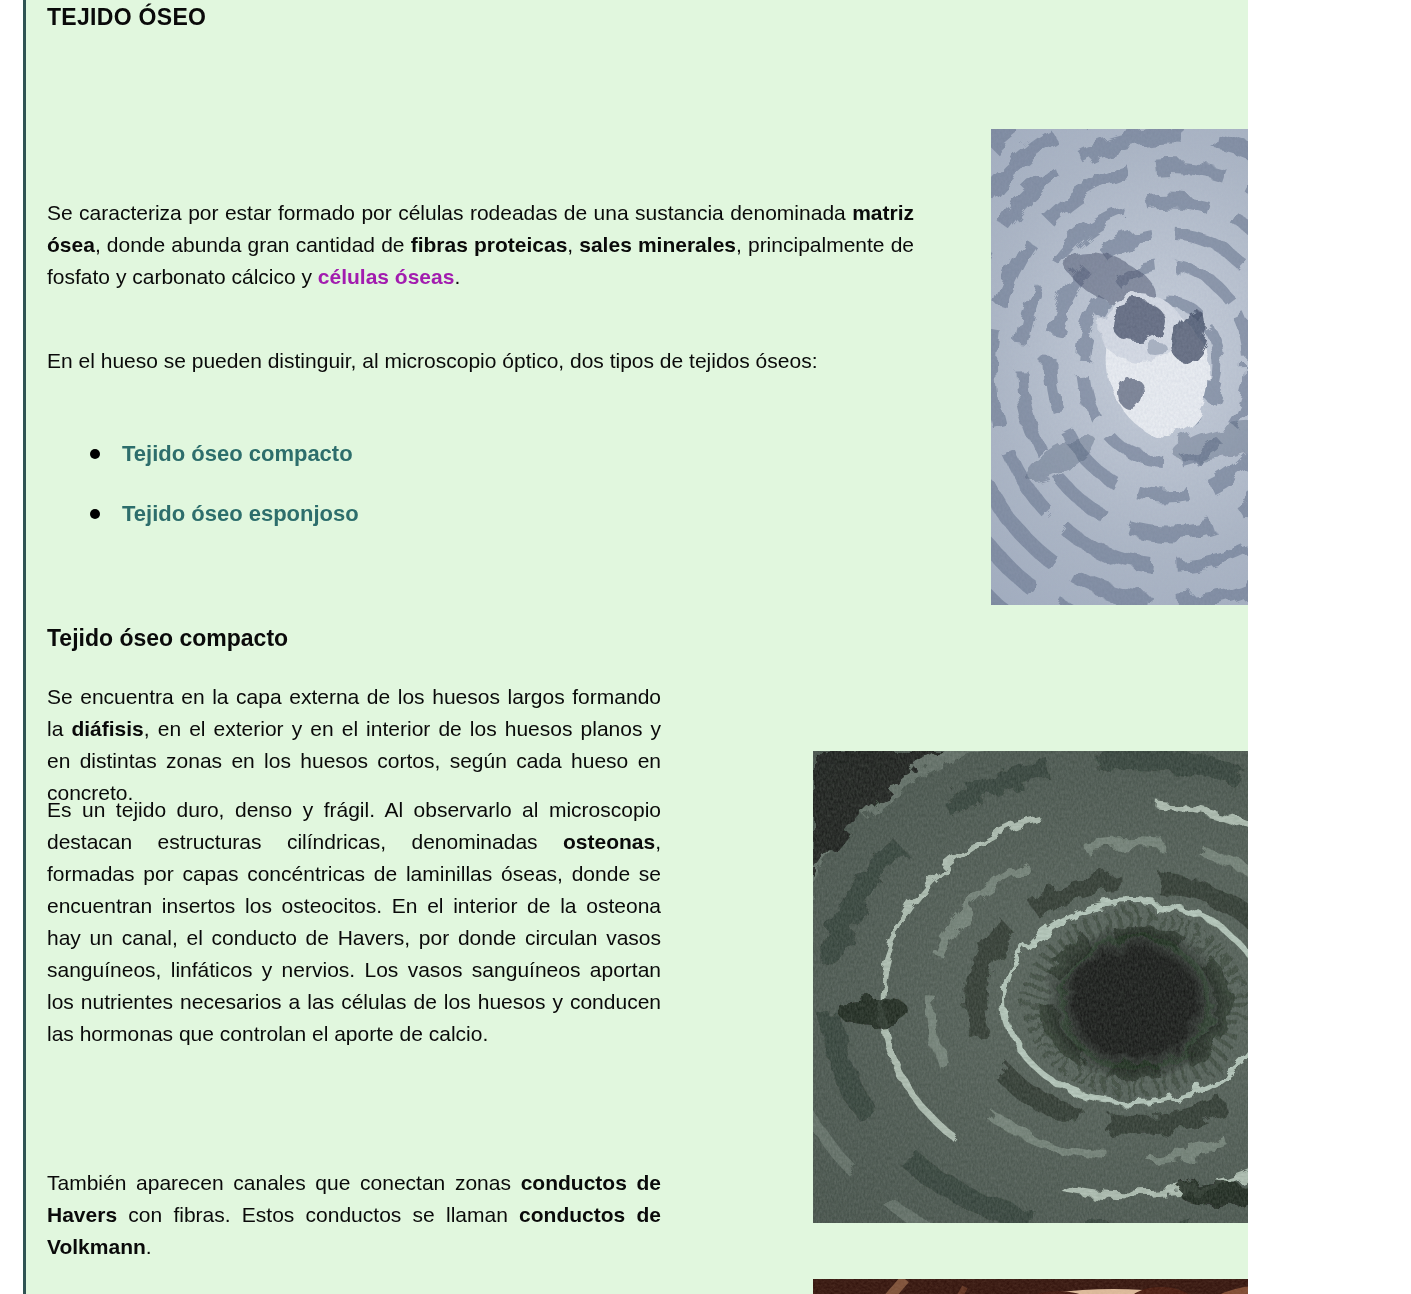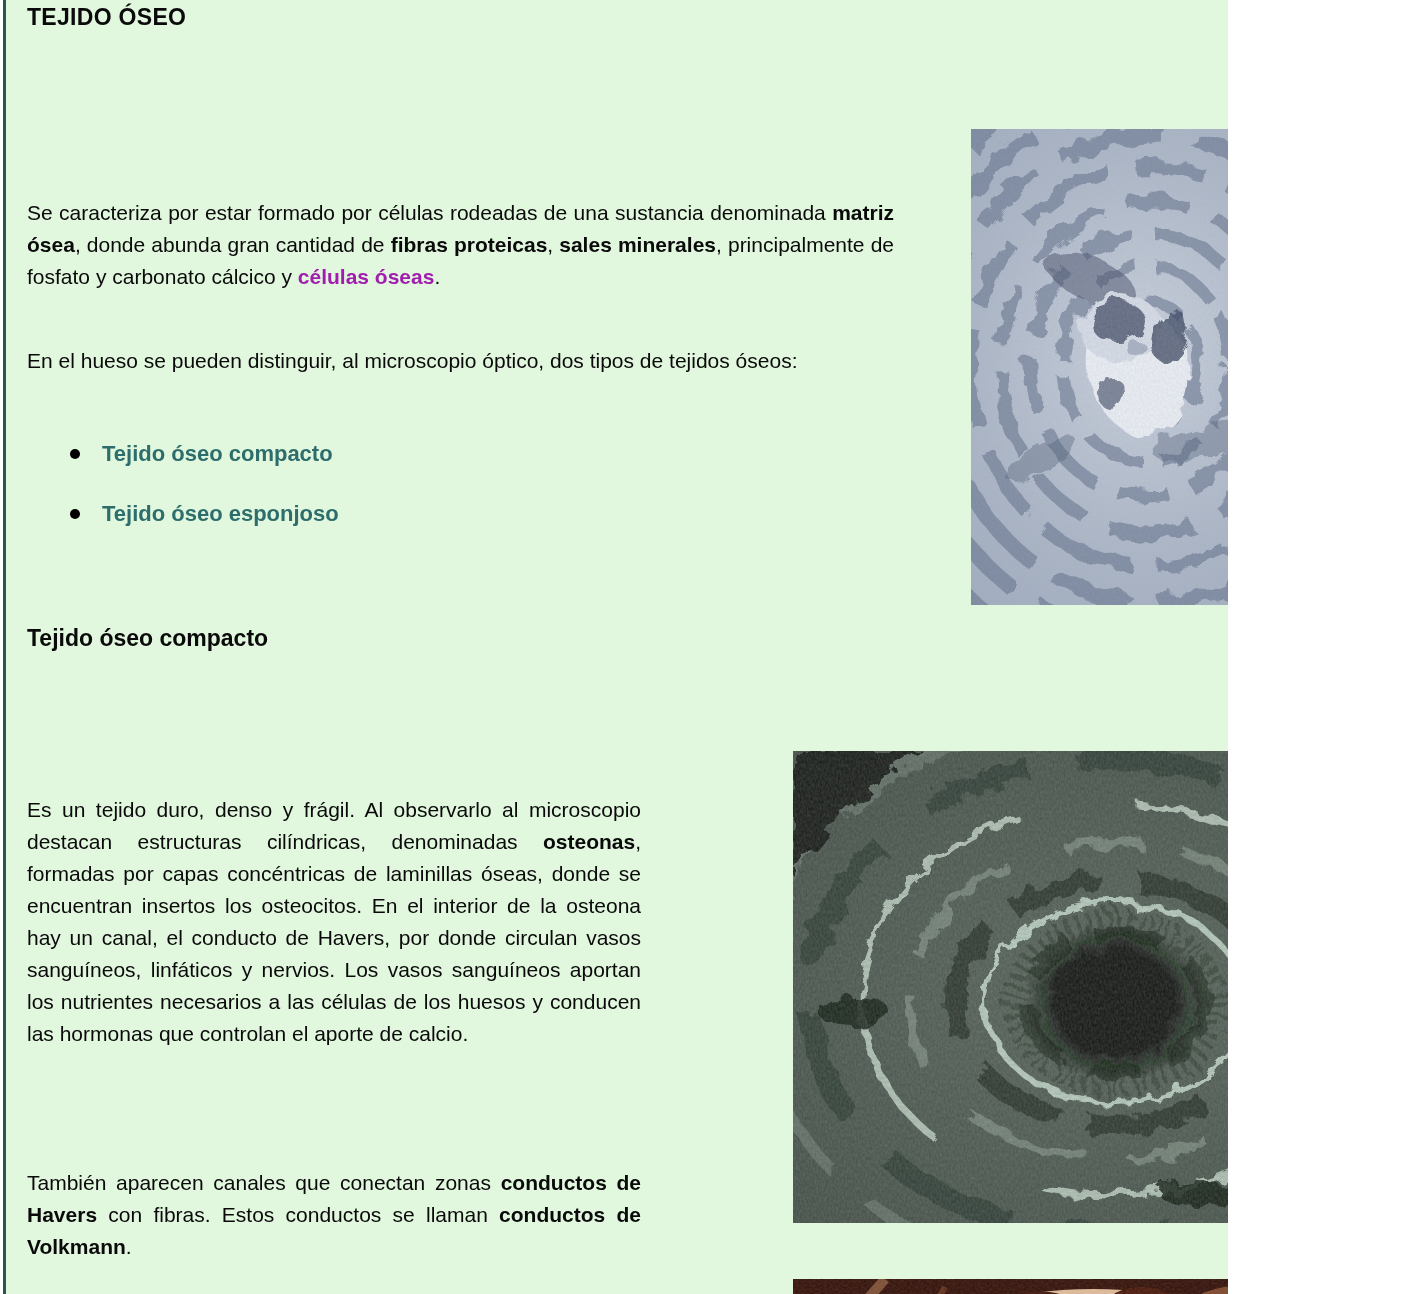--- a/index.html
+++ b/index.html
@@ -1,17 +1,17 @@
 <!DOCTYPE html>
 <html lang="es"><head>
 <meta charset="utf-8">
 <style>
   html,body{margin:0;padding:0;background:#ffffff;}
   .page{position:relative;width:1228px;height:1294px;background:#ffffff;overflow:hidden;
-        font-family:"Liberation Sans","DejaVu Sans",sans-serif;color:#0a0a0a;}
+        font-family:"Liberation Sans","DejaVu Sans",sans-serif;color:#0a0a0a;margin-left:20px;}
   .sheet{position:absolute;left:3px;top:0;width:1403px;height:1294px;background:#e1f7de;
          border-left:3px solid #305454;border-right:3px solid #305454;box-sizing:border-box;}
   .content{position:absolute;left:0;top:0;width:1411px;height:1294px;}
   h1.title{position:absolute;left:27px;top:4px;margin:0;font-size:23px;font-weight:bold;letter-spacing:.3px;}
   h2.subtitle{position:absolute;left:27px;top:625px;margin:0;font-size:23px;font-weight:bold;}
   .para{position:absolute;left:27px;margin:0;font-size:21px;line-height:32px;text-align:justify;color:#0a0a0a;}
   .w-wide{width:867px;}
   .w-narrow{width:614px;}
   .p1{top:105px;} .p2{top:197px;} .p3{top:345px;}
   .p4{top:681px;} .p5{top:794px;} .p6{top:1167px;}
@@ -44,20 +44,21 @@
         <a class="list-link">Tejido óseo compacto</a>
       </li>
       <li class="topic-item">
         <span class="bullet-dot"></span>
         <a class="list-link">Tejido óseo esponjoso</a>
       </li>
     </ul>
 
     <h2 class="subtitle">Tejido óseo compacto</h2>
 
+    <p class="para w-narrow p4"><span class="r">Se encuentra en la capa externa de los huesos largos formando la </span><span class="b">diáfisis</span><span class="r">, en el exterior y en el interior de los huesos planos y en distintas zonas en los huesos cortos, según cada hueso en concreto.</span></p>
     <p class="para w-narrow p5"><span class="r">Es un tejido duro, denso y frágil. Al observarlo al microscopio destacan estructuras cilíndricas, denominadas </span><span class="b">osteonas</span><span class="r">, formadas por capas concéntricas de laminillas óseas, donde se encuentran insertos los osteocitos. En el interior de la osteona hay un canal, el conducto de Havers, por donde circulan vasos sanguíneos, linfáticos y nervios. Los vasos sanguíneos aportan los nutrientes necesarios a las células de los huesos y conducen las hormonas que controlan el aporte de calcio.</span></p>
     <p class="para w-narrow p6"><span class="r">También aparecen canales que conectan zonas </span><span class="b">conductos de Havers</span><span class="r"> con fibras. Estos conductos se llaman </span><span class="b">conductos de Volkmann</span><span class="r">.</span></p>
 
     <figure class="fig fig-1">
       <svg width="409" height="476" viewBox="0 0 409 476" xmlns="http://www.w3.org/2000/svg">
         <defs>
           <radialGradient id="g1bg" cx="0.42" cy="0.47" r="0.85">
             <stop offset="0" stop-color="#ccd3de"></stop>
             <stop offset="0.5" stop-color="#adb7c6"></stop>
             <stop offset="1" stop-color="#9aa6ba"></stop>

